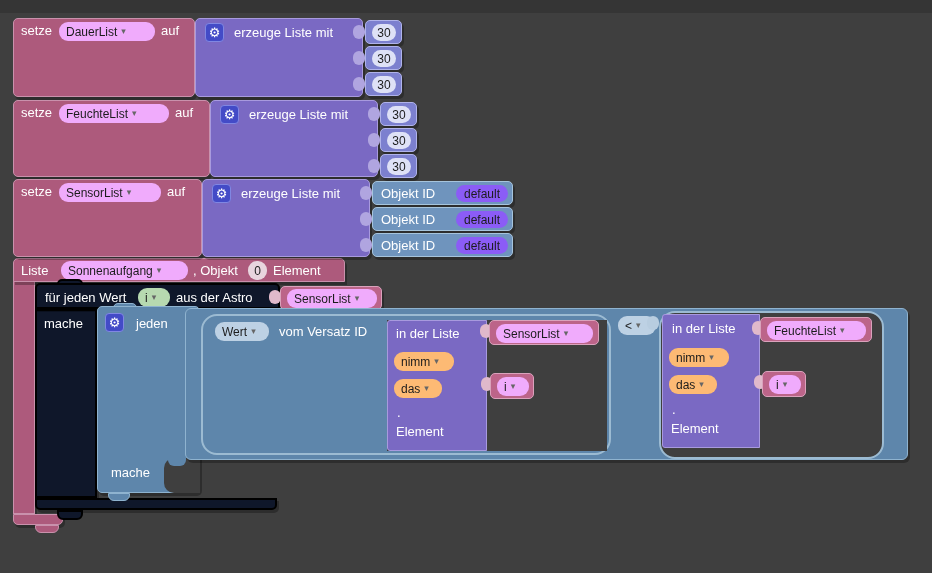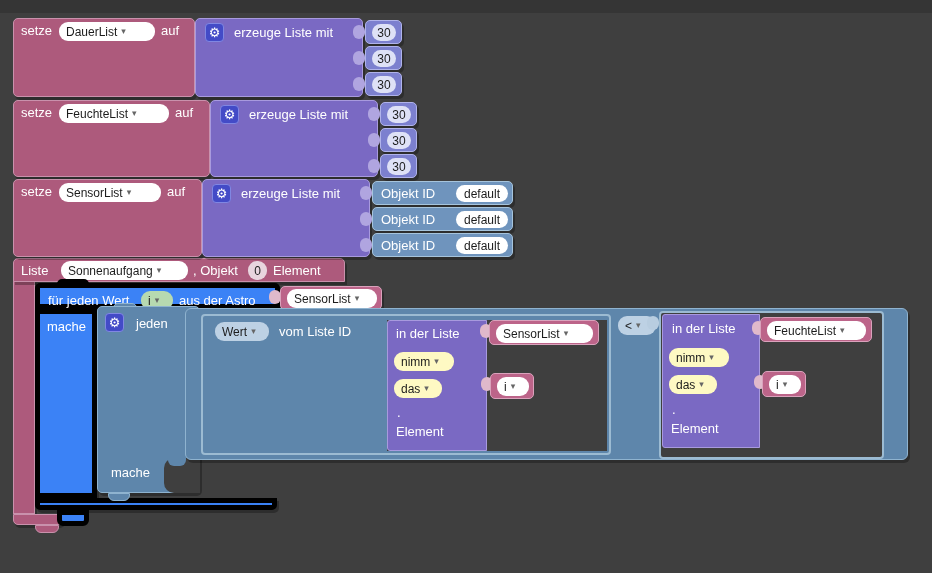--- a/index.html
+++ b/index.html
@@ -12,32 +12,32 @@
   .ctr{justify-content:center;padding:0 3px}
   .arr{font-size:9px;line-height:1;color:#666}
   .blk{position:absolute;border-radius:5px;box-shadow:2px 3px 0 rgba(0,0,0,.28);box-sizing:border-box}
   .bar{position:absolute;box-shadow:2px 3px 0 rgba(0,0,0,.28);box-sizing:border-box}
   .pink{background:#ad5a7c;border:1px solid #c991ac}
   .pinkv{background:#bc6489;border:1px solid #daa2bc}
   .purple{background:#7a69c3;border:1px solid #a89ade}
   .bluev{background:#7c80cf;border:1px solid #b0b3ea}
   .steel{background:#6f94bd;border:1px solid #a6c4dc}
   .logic{background:#5e86ab;border:1px solid #8fb3cf}
-  .green{background:#3b82f6;border:5px solid #000000}
-  .f-pink{background:#ffffff}
-  .f-purple{background:#fef9c3}
+  .green{background:#0f172a;border:2px solid #000000}
+  .f-pink{background:#f0abfc}
+  .f-purple{background:#fdba74}
   .f-blue{background:#dee1f6}
-  .f-steel{background:#ffffff}
+  .f-steel{background:#8b5cf6}
   .f-logic{background:#bdd1e4}
   .f-green{background:#b7d9b0}
   .f-num{background:#e8d5de}
   .gear{position:absolute;width:19px;height:19px;border-radius:4px;background:#434bc7;
         border:1px solid #8087e2;color:#fff;display:flex;align-items:center;justify-content:center;
         font-size:13px;box-sizing:border-box}
-  .frame{position:absolute;border:2px solid #9cbbd2;border-radius:4px;background:#5e86ab;box-sizing:border-box}
+  .frame{position:absolute;border:2px solid #9cbbd2;border-radius:16px;background:#5e86ab;box-sizing:border-box}
   .darkzone{position:absolute;background:#3f3f3f}
   .socket{position:absolute;width:12px;height:14px;border-radius:7px}
   .s-purple{background:#b0a5e0}
   .s-logic{background:#b8cde0}
   .s-pink{background:#e0b9cb}
   .slot{position:absolute;background:#3f3f3f;border-radius:10px 0 0 10px}
   .tab{position:absolute;border-radius:0 0 6px 6px}
 </style>
 </head>
 <body>
@@ -171,21 +171,21 @@
 
   <div class="socket s-logic" style="left:186px;top:318px"></div>
   <div class="blk logic" style="left:185px;top:308px;width:723px;height:152px;border-radius:6px">
 
     <div class="frame" style="left:15px;top:5px;width:410px;height:141px">
       <div class="darkzone" style="left:184px;top:4px;width:220px;height:131px"></div>
       <span class="fld f-logic" style="left:12px;top:6px;width:54px">
         <span>Wert</span>
         <span class="arr">▾</span>
       </span>
-      <span class="lbl" style="left:76px;top:8px">vom Liste ID</span>
+      <span class="lbl" style="left:76px;top:8px">vom Versatz ID</span>
 
       <div style="position:absolute;left:184px;top:4px;width:100px;height:131px;background:#7a69c3;border:1px solid #a89ade;box-sizing:border-box;border-radius:3px 0 0 3px">
         <span class="lbl" style="left:8px;top:5px">in der Liste</span>
         <span class="fld f-purple" style="left:6px;top:31px;width:60px">
           <span>nimm</span>
           <span class="arr">▾</span>
         </span>
         <span class="fld f-purple" style="left:6px;top:58px;width:48px">
           <span>das</span>
           <span class="arr">▾</span>

